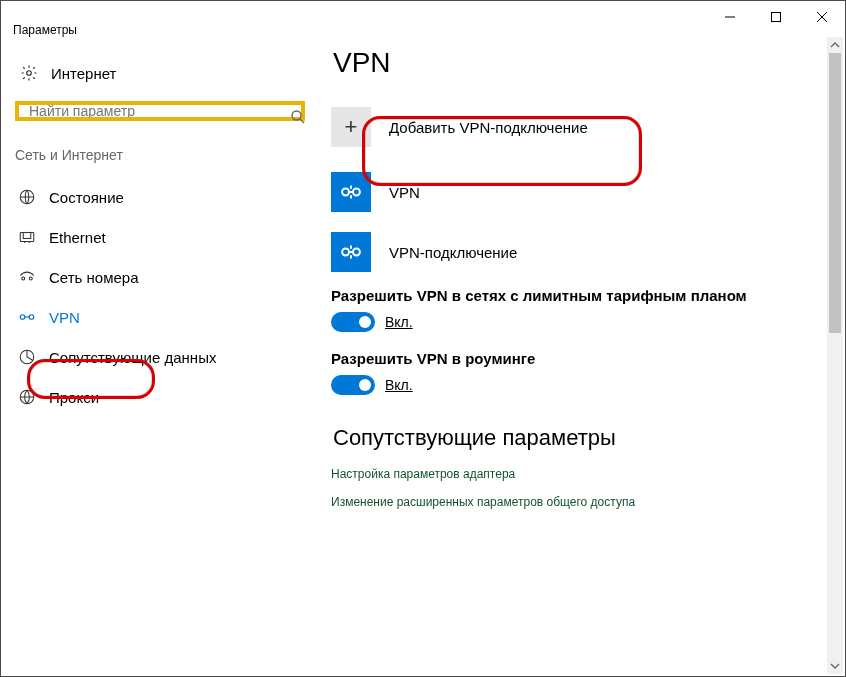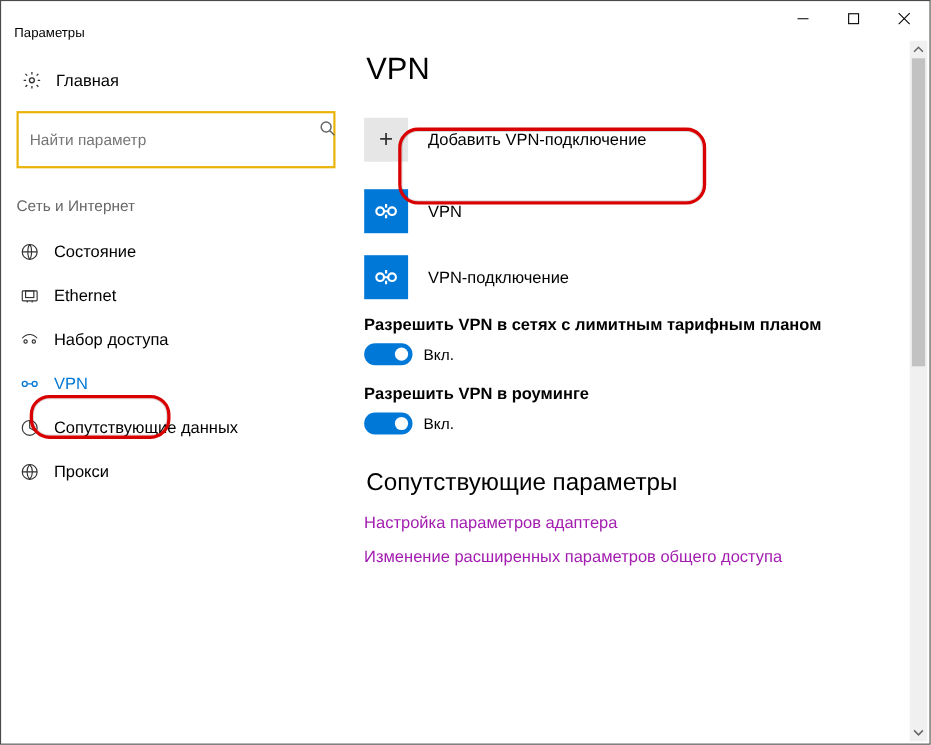--- a/index.html
+++ b/index.html
@@ -13,21 +13,21 @@
   .winbtn svg { stroke:#000; }
 
   .body { display: flex; height: calc(100% - 36px); }
 
   
   .sidebar { width: 330px; padding: 16px 0 0 0; }
   .nav-item { display: flex; align-items: center; height: 40px; padding: 0 14px; font-size: 15px; cursor: default; }
   .nav-item .icon { width: 28px; display: flex; justify-content: center; }
   .nav-item .lbl { padding-left: 8px; }
   .searchwrap { margin: 8px 14px 16px; position: relative; }
-  .searchbox { width: 290px; height: 52px; border: 2px solid #eab308; padding: 0 34px 0 10px; font-size: 14px; color: #666; }
+  .searchbox { width: 290px; height: 20px; border: 4px solid #eab308; padding: 0 34px 0 10px; font-size: 14px; color: #666; }
   .searchicon { position: absolute; right: 10px; top: 7px; }
   .cat-label { font-size: 14px; color: #666; padding: 10px 14px 14px; }
   .nav-list .nav-item { padding: 0 14px 0 40px; align-items: center; }
   .nav-list .nav-item .icon { width: 28px; margin-left: -28px; }
   .nav-item.active { color: #0078d7; }
 
   
   .ring { position: absolute; border: 3px solid #d80000; border-radius: 18px; pointer-events: none; box-shadow: 0 0 0 1px rgba(0,0,0,.15) inset; }
   .ring.r1 { left: 26px; top: 358px; width: 128px; height: 40px; }
   .ring.r2 { left: 361px; top: 115px; width: 280px; height: 70px; }
@@ -41,26 +41,26 @@
   .plusbox { width: 40px; height: 40px; background: #e6e6e6; display: flex; align-items: center; justify-content: center; font-size: 22px; color: #333; margin-right: 18px; }
   .add-vpn .txt { font-size: 15px; }
 
   .vpn-item { display: flex; align-items: center; height: 50px; margin-bottom: 10px; cursor: default; }
   .vpn-tile { width: 40px; height: 40px; background: #0078d7; display: flex; align-items: center; justify-content: center; margin-right: 18px; }
   .vpn-item .txt { font-size: 15px; }
 
   .section-h { font-size: 22px; font-weight: 400; margin: 30px 0 16px 2px; }
   .setting-row { margin-bottom: 18px; }
   .setting-label { font-size: 15px; margin-bottom: 8px; font-weight: bold; }
-  .toggle { display: flex; align-items: center; }
+  .toggle { display: flex; align-items: center; text-decoration: underline; }
   .toggle .track { width: 44px; height: 20px; border-radius: 10px; background: #0078d7; position: relative; margin-right: 10px; }
   .toggle .knob { width: 12px; height: 12px; border-radius: 50%; background: #fff; position: absolute; right: 4px; top: 4px; }
   .toggle .state { font-size: 14px; }
 
-  .link { color: #a21caf; font-size: 15px; display: block; margin-bottom: 14px; cursor: default; }
+  .link { color: #14532d; font-size: 12px; display: block; margin-bottom: 14px; cursor: default; }
 
   
   .scrollbar { position: absolute; right: 2px; top: 36px; bottom: 2px; width: 16px; background: #f0f0f0; }
   .scrollbar .arrow { height: 16px; display: flex; align-items: center; justify-content: center; }
   .scrollbar .thumb { position: absolute; top: 16px; left: 2px; width: 12px; height: 280px; background: #c2c2c2; }
 
   svg { display: block; }
 </style>
 </head>
 <body>
@@ -90,21 +90,21 @@
 <div class="body">
 
   <div class="sidebar">
     <div class="nav-item">
       <span class="icon">
         <svg width="18" height="18" viewBox="0 0 24 24" fill="none" stroke="#333" stroke-width="1.6">
           <circle cx="12" cy="12" r="3"></circle>
           <path d="M12 2v3M12 19v3M4.2 4.2l2.1 2.1M17.7 17.7l2.1 2.1M2 12h3M19 12h3M4.2 19.8l2.1-2.1M17.7 6.3l2.1-2.1"></path>
         </svg>
       </span>
-      <span class="lbl">Главная</span>
+      <span class="lbl">Интернет</span>
     </div>
 
     <div class="searchwrap">
       <input class="searchbox" placeholder="Найти параметр" style="">
       <span class="searchicon">
         <svg width="18" height="18" viewBox="0 0 24 24" fill="none" stroke="#666" stroke-width="1.8">
           <circle cx="10" cy="10" r="6"></circle>
             <line x1="20" y1="20" x2="14.5" y2="14.5"></line>
         </svg>
       </span>
@@ -136,21 +136,21 @@
       </div>
 
       <div class="nav-item">
         <span class="icon">
           <svg width="18" height="18" viewBox="0 0 24 24" fill="none" stroke="#333" stroke-width="1.4">
             <path d="M3 10c5-6 13-6 18 0"></path>
               <circle cx="7" cy="14" r="2"></circle>
               <circle cx="17" cy="14" r="2"></circle>
           </svg>
         </span>
-        <span class="lbl">Набор доступа</span>
+        <span class="lbl">Сеть номера</span>
       </div>
 
       <div class="nav-item active">
         <span class="icon">
           <svg width="18" height="18" viewBox="0 0 24 24" fill="none" stroke="#0078d7" stroke-width="1.6">
             <circle cx="6" cy="12" r="3"></circle>
               <circle cx="18" cy="12" r="3"></circle>
               <path d="M9 12h6"></path>
           </svg>
         </span>

